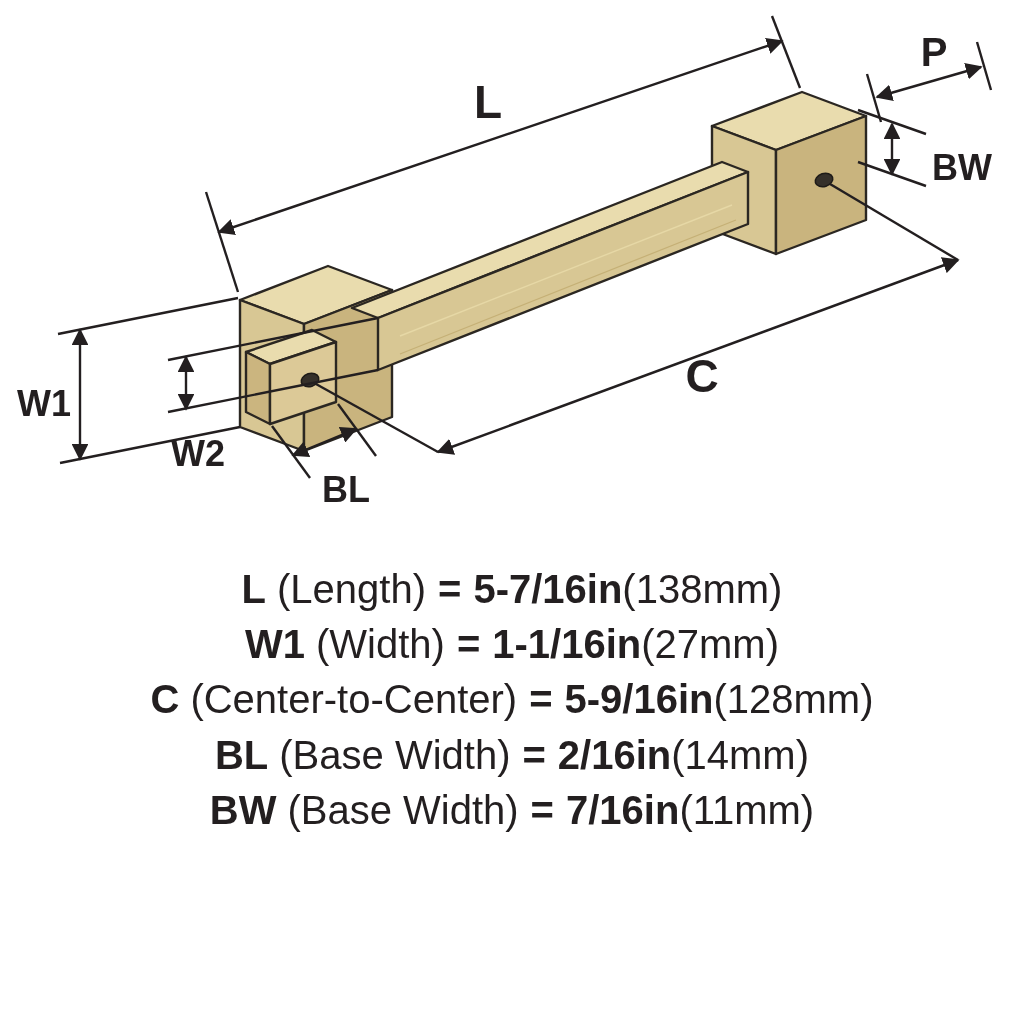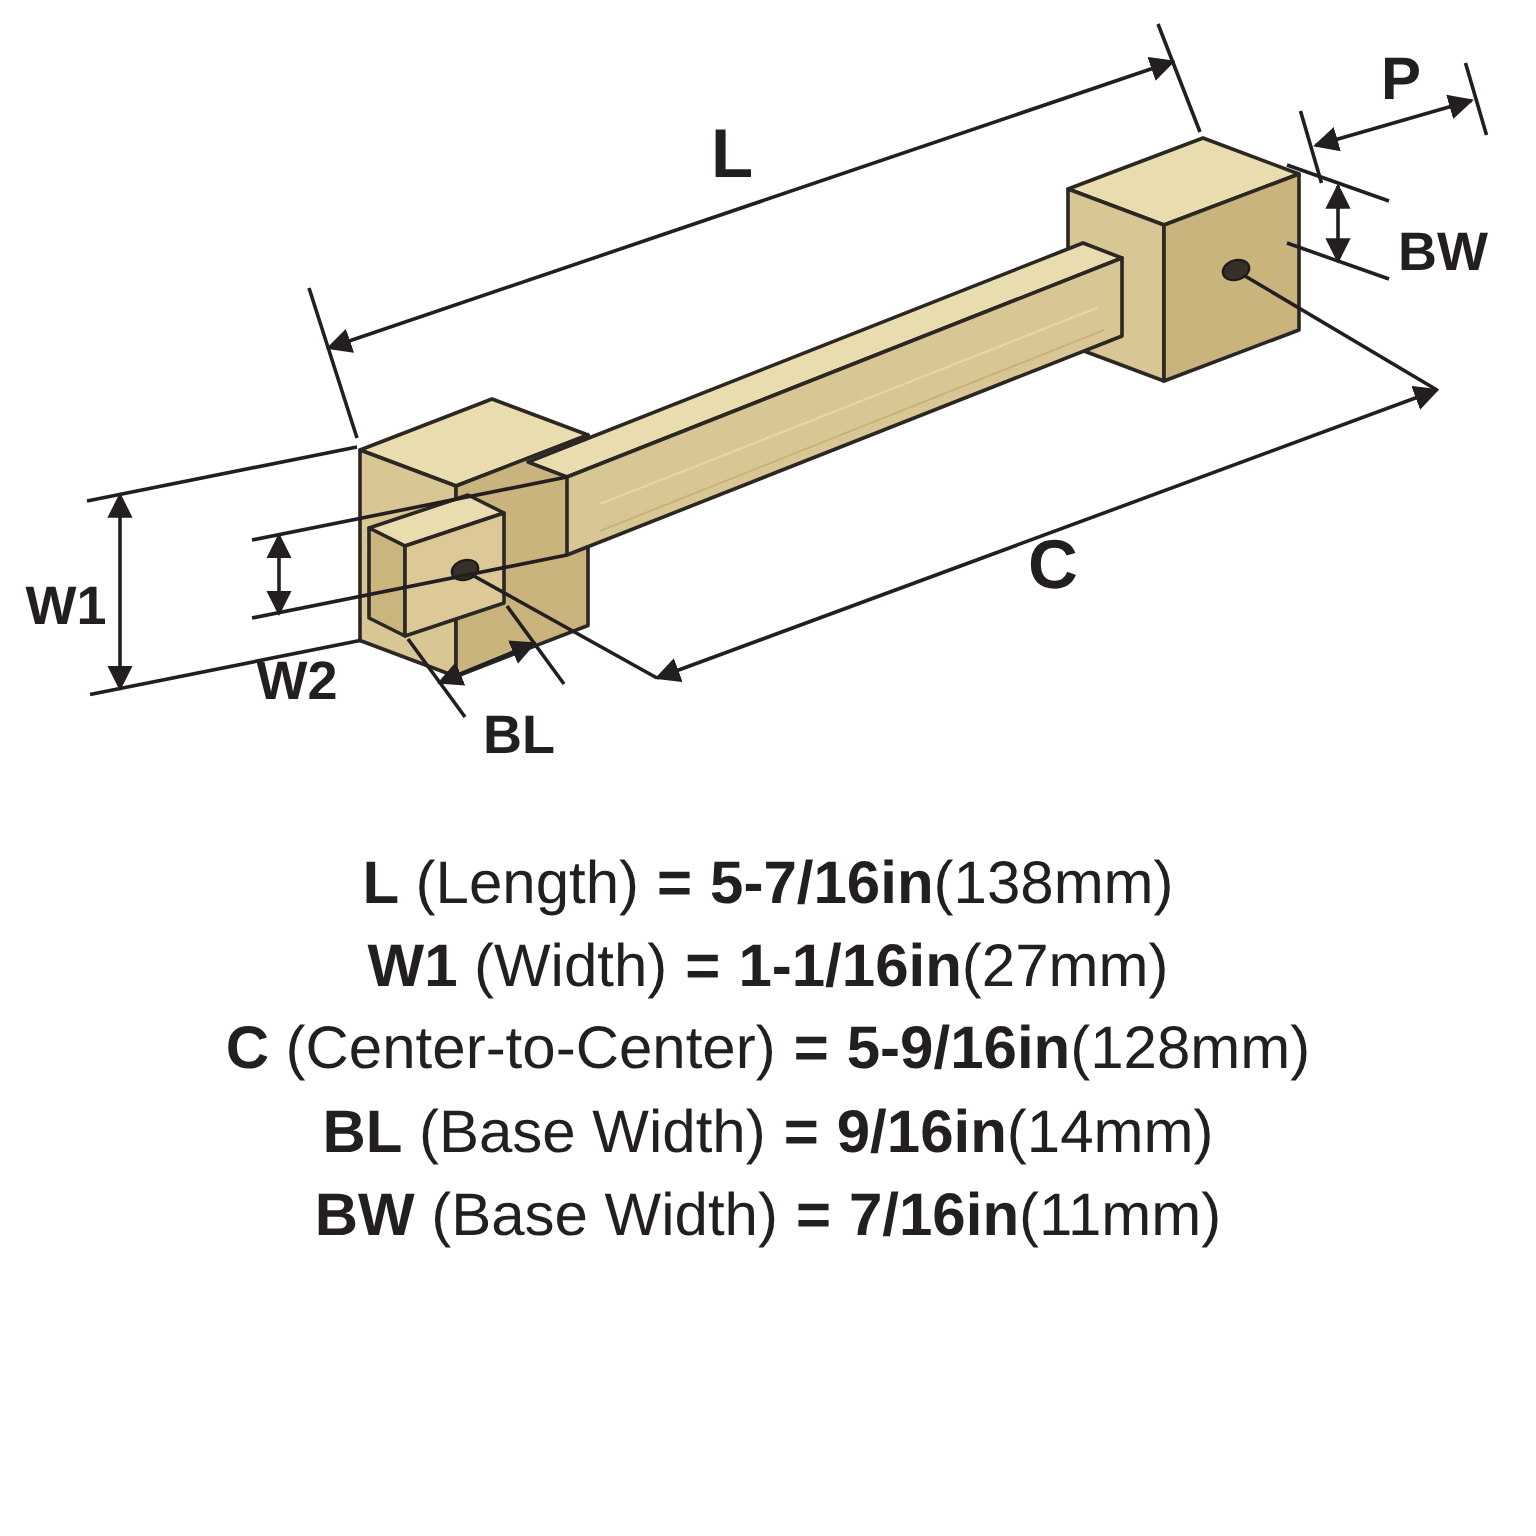--- a/index.html
+++ b/index.html
@@ -132,17 +132,17 @@
     <text class="dim-label" x="44" y="416" font-size="36" text-anchor="middle">W1</text>
     <text class="dim-label" x="198" y="466" font-size="36" text-anchor="middle">W2</text>
     <text class="dim-label" x="702" y="392" font-size="46" text-anchor="middle">C</text>
     <text class="dim-label" x="346" y="502" font-size="36" text-anchor="middle">BL</text>
   </svg>
 
   <div class="specs">
     <div class="spec-row"><span class="spec-code">L</span><span class="spec-name">(Length)</span><span class="spec-equals">=</span><span class="spec-value">5-7/16in</span><span class="spec-metric">(138mm)</span></div>
     <div class="spec-row"><span class="spec-code">W1</span><span class="spec-name">(Width)</span><span class="spec-equals">=</span><span class="spec-value">1-1/16in</span><span class="spec-metric">(27mm)</span></div>
     <div class="spec-row"><span class="spec-code">C</span><span class="spec-name">(Center-to-Center)</span><span class="spec-equals">=</span><span class="spec-value">5-9/16in</span><span class="spec-metric">(128mm)</span></div>
-    <div class="spec-row"><span class="spec-code">BL</span><span class="spec-name">(Base Width)</span><span class="spec-equals">=</span><span class="spec-value">9/16in</span><span class="spec-metric">(14mm)</span></div>
+    <div class="spec-row"><span class="spec-code">BL</span><span class="spec-name">(Base Width)</span><span class="spec-equals">=</span><span class="spec-value">2/16in</span><span class="spec-metric">(14mm)</span></div>
     <div class="spec-row"><span class="spec-code">BW</span><span class="spec-name">(Base Width)</span><span class="spec-equals">=</span><span class="spec-value">7/16in</span><span class="spec-metric">(11mm)</span></div>
   </div>
 
 </div>
 
 </body></html>

